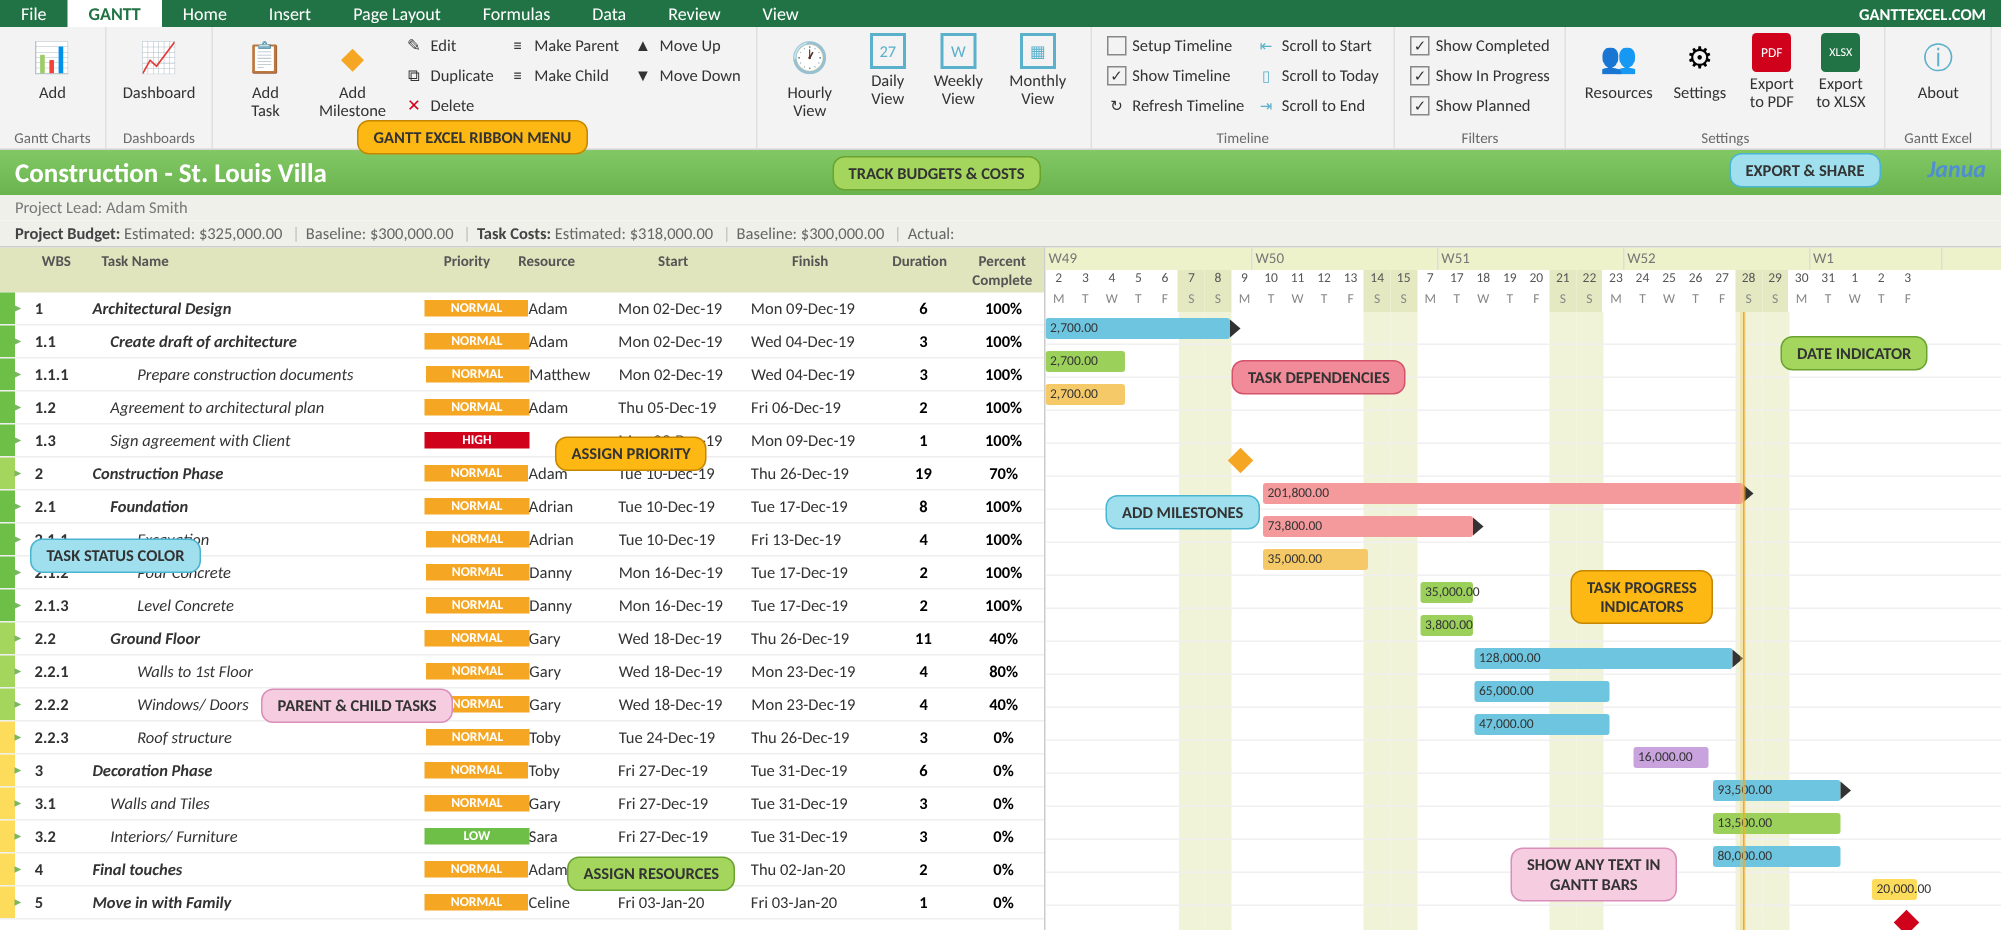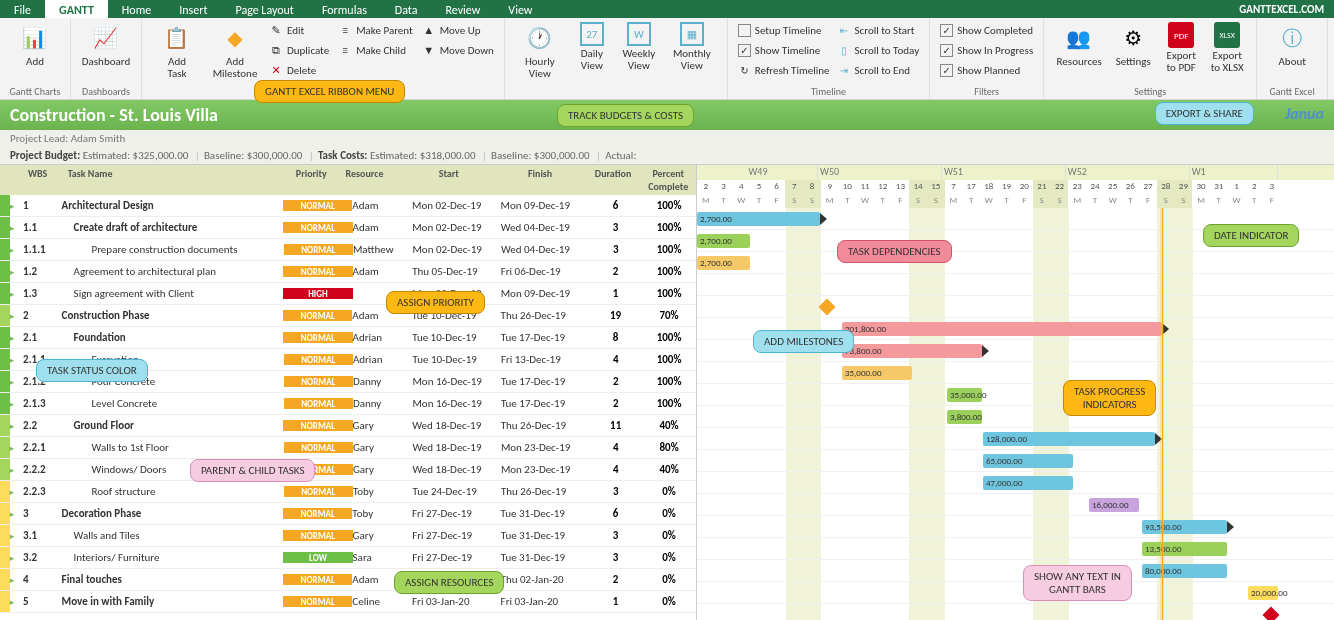--- a/index.html
+++ b/index.html
@@ -19,21 +19,21 @@
 .bigbtn { display:flex; flex-direction:column; align-items:center; justify-content:flex-start; width:58px; padding:2px 0; cursor:pointer; }
 .bigbtn .ico { width:32px; height:32px; display:flex; align-items:center; justify-content:center; font-size:20px; }
 .bigbtn .lbl { font-size:11px; color:#333; text-align:center; line-height:1.1; margin-top:2px; }
 .smallbtn { display:flex; align-items:center; padding:2px 4px; font-size:11px; cursor:pointer; white-space:nowrap; color:#333; height:20px; }
 .smallbtn .si { width:16px; height:16px; display:inline-flex; align-items:center; justify-content:center; margin-right:3px; font-size:11px; }
 .col { display:flex; flex-direction:column; }
 .chk { display:flex; align-items:center; padding:1px 4px; font-size:11px; color:#333; white-space:nowrap; height:20px; }
 .chk .box { width:13px; height:13px; border:1px solid #888; margin-right:4px; display:inline-flex; align-items:center; justify-content:center; font-size:10px; }
 
 
-.callout { position:absolute; padding:4px 10px; border-radius:8px; font-size:11px; font-weight:normal; border:1px solid; white-space:nowrap; z-index:10;margin-left:16px; }
+.callout { position:absolute; padding:4px 10px; border-radius:8px; font-size:11px; font-weight:bold; border:1px solid; white-space:nowrap; z-index:10; }
 .co-yellow { background:#fdb813; border-color:#c58700; color:#333; }
 .co-green  { background:#a4d65e; border-color:#6ba32f; color:#333; }
 .co-blue   { background:#a0e0ee; border-color:#4bb5d1; color:#333; }
 .co-red    { background:#f28b99; border-color:#d1546a; color:#333; }
 .co-pink   { background:#f6cce0; border-color:#d98fb9; color:#333; }
 
 
 .titlebar { background:linear-gradient(#82c966,#6ab34e); color:#fff; padding:4px 10px; font-size:18px; font-weight:bold; position:relative; }
 .metaline { background:#f0f0ea; padding:2px 10px; font-size:11px; color:#777; }
 .budgetline { background:#f0f0ea; padding:2px 10px; font-size:11px; color:#666; border-bottom:1px solid #ccc; }
@@ -54,21 +54,21 @@
 
 
 .thdr { display:flex; background:#e0e5bd; height:30px; font-size:10px; font-weight:bold; color:#555; align-items:flex-start; padding-top:2px; }
 .thdr div { padding:0 4px; }
 
 
 .trow { display:flex; height:22px; align-items:center; border-bottom:1px solid #eee; font-size:11px; }
 .tc-stat { width:10px; height:100%; }
 .tc-exp { width:14px; color:#7bb661; font-size:9px; }
 .tc-wbs { width:40px; font-weight:bold; color:#333; }
-.tc-name { width:230px; color:#333; position:relative; }
+.tc-name { width:230px; color:#333; position:relative;font-style:italic; }
 .tc-name.ind1 { padding-left:12px; }
 .tc-name.ind2 { padding-left:30px; }
 .tc-prio { width:72px; text-align:center; color:#fff; font-size:9px; font-weight:bold; }
 .prio-normal { background:#f5a623; }
 .prio-high { background:#d0021b; }
 .prio-low { background:#6dbf47; }
 .tc-res { width:62px; color:#333; }
 .tc-start { width:92px; color:#333; }
 .tc-finish { width:92px; color:#333; }
 .tc-dur { width:55px; text-align:center; font-weight:bold; }
@@ -557,21 +557,21 @@
 
     <div class="callout co-blue" style="left:20px;top:194px">TASK STATUS COLOR</div>
     <div class="callout co-pink" style="left:174px;top:294px">PARENT &amp; CHILD TASKS</div>
     <div class="callout co-yellow" style="left:370px;top:126px">ASSIGN PRIORITY</div>
     <div class="callout co-green" style="left:378px;top:406px">ASSIGN RESOURCES</div>
   </div>
 
   <div class="right" style="position:relative">
 
     <div class="weekrow" id="weekrow">
-        <div class="wc" style="width: 121px; text-align: center;">W49</div>
+        <div class="wc" style="width: 138px;">W49</div>
         <div class="wc" style="width: 123.9px;">W50</div>
         <div class="wc" style="width: 123.9px;">W51</div>
         <div class="wc" style="width: 123.9px;">W52</div>
         <div class="wc" style="width: 88.5px;">W1</div>
       </div>
     <div class="dayrow" id="dayrow">
         <div class="dc">2</div>
         <div class="dc">3</div>
         <div class="dc">4</div>
         <div class="dc">5</div>

